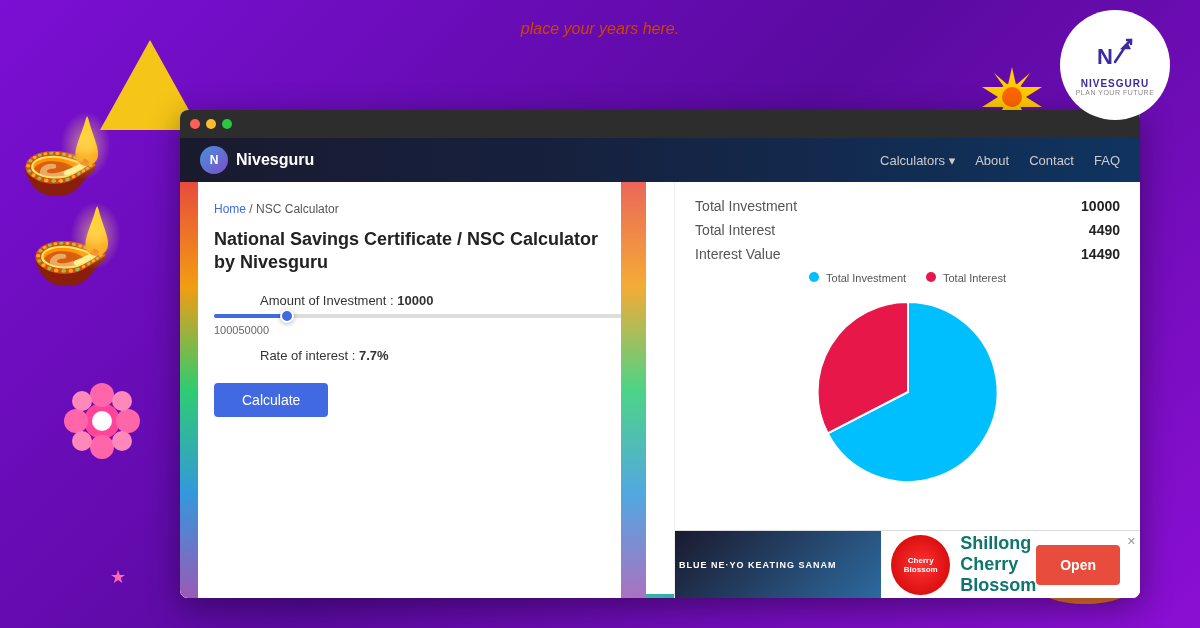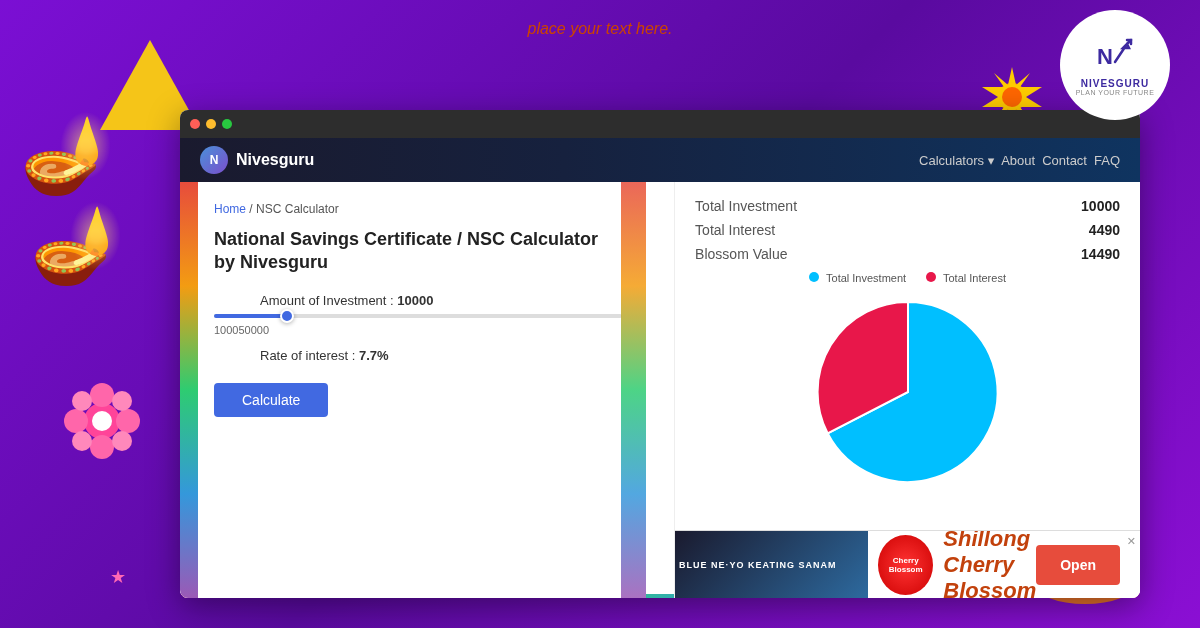--- a/index.html
+++ b/index.html
@@ -128,21 +128,21 @@
       display: flex;
       align-items: center;
       justify-content: center;
       color: white;
       font-weight: bold;
       font-size: 12px;
     }
     .navbar-nav {
       margin-left: auto;
       display: flex;
-      gap: 7px;
+      gap: 20px;
       align-items: flex-start;
     }
     .navbar-nav a {
       color: #ccc;
       text-decoration: none;
       font-size: 13px;
     }
 
     
     .main-content {
@@ -329,25 +329,24 @@
       background: radial-gradient(#ff3333, #cc0000);
       display: flex;
       align-items: center;
       justify-content: center;
       color: white;
       font-size: 8px;
       font-weight: bold;
       text-align: center;
     }
     .ad-text {
-      font-size: 22px;
-      font-weight: bold;
-      color: #c2410c;
+      font-size: 18px;
+      font-weight: bold;
+      color: #0f766e;
       flex: 1;
-      font-style: italic;
     }
     .ad-btn {
       background: #e74c3c;
       color: white;
       border: none;
       padding: 12px 24px;
       border-radius: 4px;
       font-size: 14px;
       font-weight: bold;
       cursor: pointer;
@@ -361,21 +360,21 @@
       color: #999;
       cursor: pointer;
     }
   </style>
 </head>
 <body>
 
 <div class="bg-purple"></div>
 
 <div class="diwali-header">
-  <div class="diwali-subtitle">place your text here.</div>
+  <div class="diwali-subtitle">place your years here.</div>
 </div>
 
 <div class="logo-circle">
   <svg width="44" height="44" viewBox="0 0 44 44">
     <rect x="0" y="0" width="44" height="44" fill="none"></rect>
 
     <text x="4" y="30" font-size="22" font-weight="bold" fill="#3d2aa0" font-family="Arial">N</text>
     <path d="M22 28 L34 10 L36 14 L30 14 L38 6" stroke="#3d2aa0" stroke-width="2.5" fill="none" stroke-linecap="round"></path>
     <path d="M34 6 L38 6 L38 10" stroke="#3d2aa0" stroke-width="2.5" fill="none" stroke-linecap="round"></path>
   </svg>
@@ -505,21 +504,21 @@
 
       <div class="result-row">
         <span class="result-label">Total Investment</span>
         <span class="result-value">10000</span>
       </div>
       <div class="result-row">
         <span class="result-label">Total Interest</span>
         <span class="result-value">4490</span>
       </div>
       <div class="result-row">
-        <span class="result-label">Blossom Value</span>
+        <span class="result-label">Interest Value</span>
         <span class="result-value">14490</span>
       </div>
 
       <div class="chart-section">
         <div class="chart-legend">
           <span>
             <span class="legend-dot legend-blue"></span>
             <span>Total Investment</span>
           </span>
           <span>

